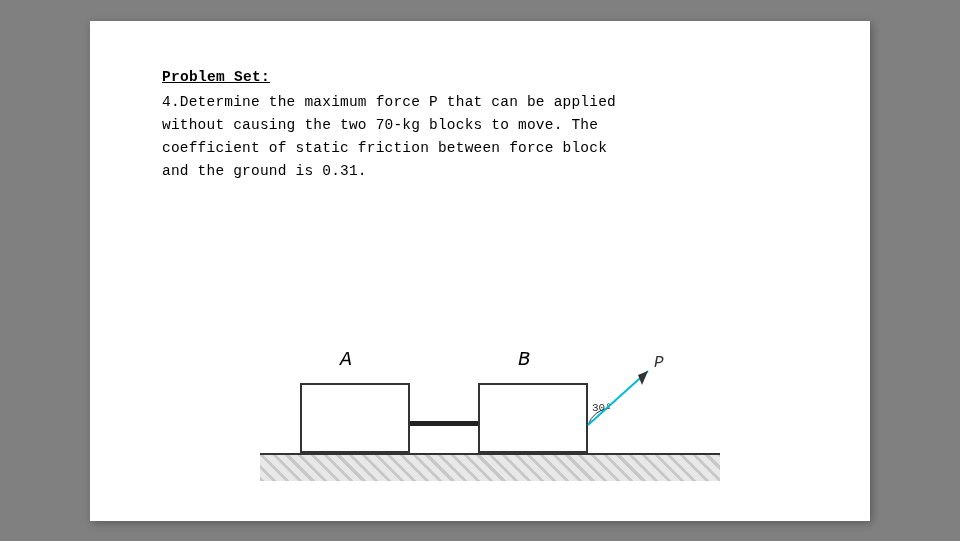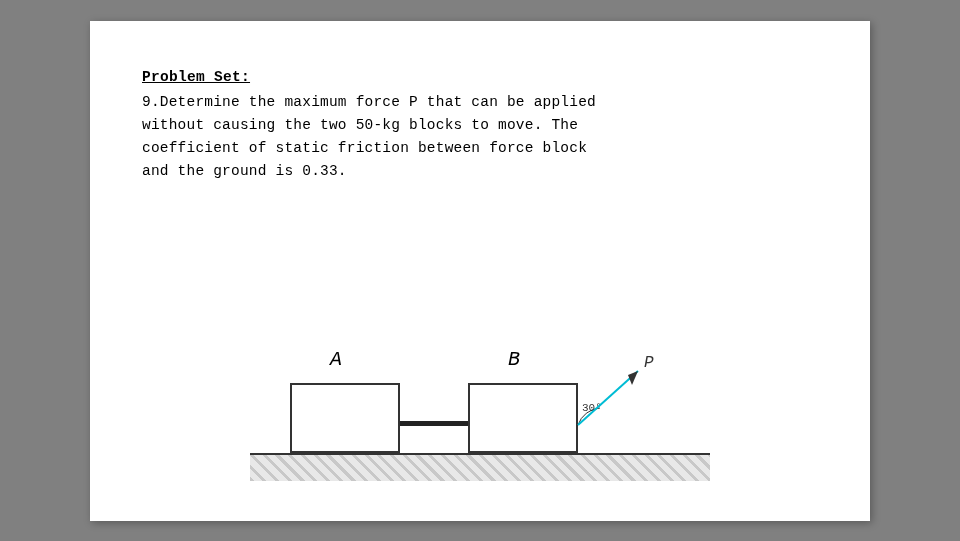--- a/index.html
+++ b/index.html
@@ -13,21 +13,21 @@
       justify-content: center;
       font-family: 'Courier New', Courier, monospace;
       overflow: hidden;
     }
 
     .page {
       width: 780px;
       height: 500px;
       background: #ffffff;
       box-shadow: 2px 2px 8px rgba(0,0,0,0.3);
-      padding: 48px 52px 40px 52px;
+      padding: 48px 52px 40px 72px;
       display: flex;
       flex-direction: column;
     }
 
     .problem-title {
       font-size: 14.5px;
       font-weight: bold;
       text-decoration: underline;
       margin-bottom: 6px;
       letter-spacing: 0.3px;
@@ -121,24 +121,24 @@
       font-style: italic;
     }
   </style>
 </head>
 <body>
 
 <div class="page">
 
   <div class="problem-title">Problem Set:</div>
 
-  <div class="problem-text"><span>9.Determine the maximum force P that can be applied</span>
-<span>without causing the two 50-kg blocks to move. The</span>
+  <div class="problem-text"><span>4.Determine the maximum force P that can be applied</span>
+<span>without causing the two 70-kg blocks to move. The</span>
 <span>coefficient of static friction between force block</span>
-<span>and the ground is 0.33.</span></div>
+<span>and the ground is 0.31.</span></div>
 
   <div class="diagram-container">
     <div class="diagram">
 
       <div class="label-a">A</div>
 
       <div class="label-b">B</div>
 
       <div class="block-a"></div>
 

